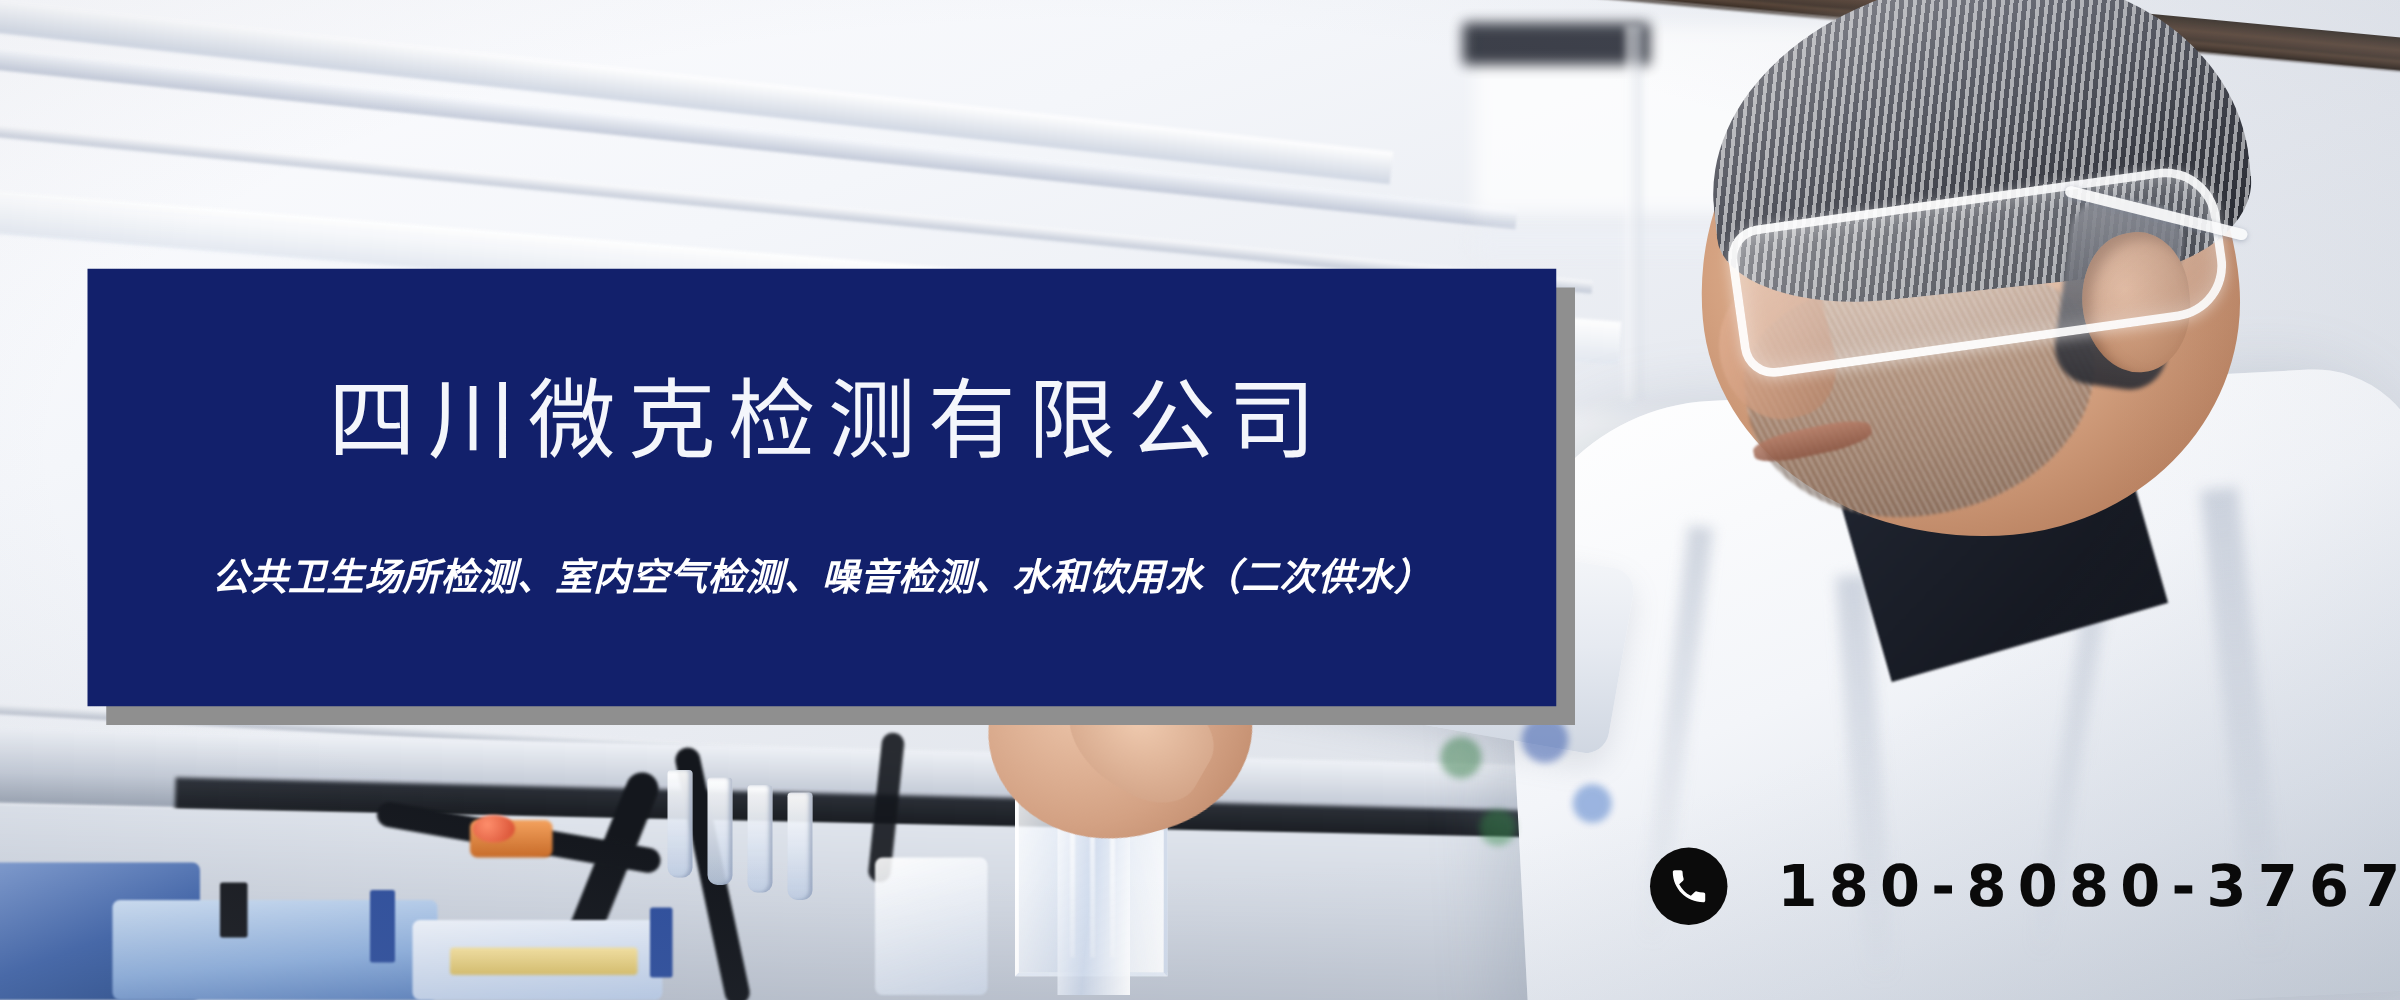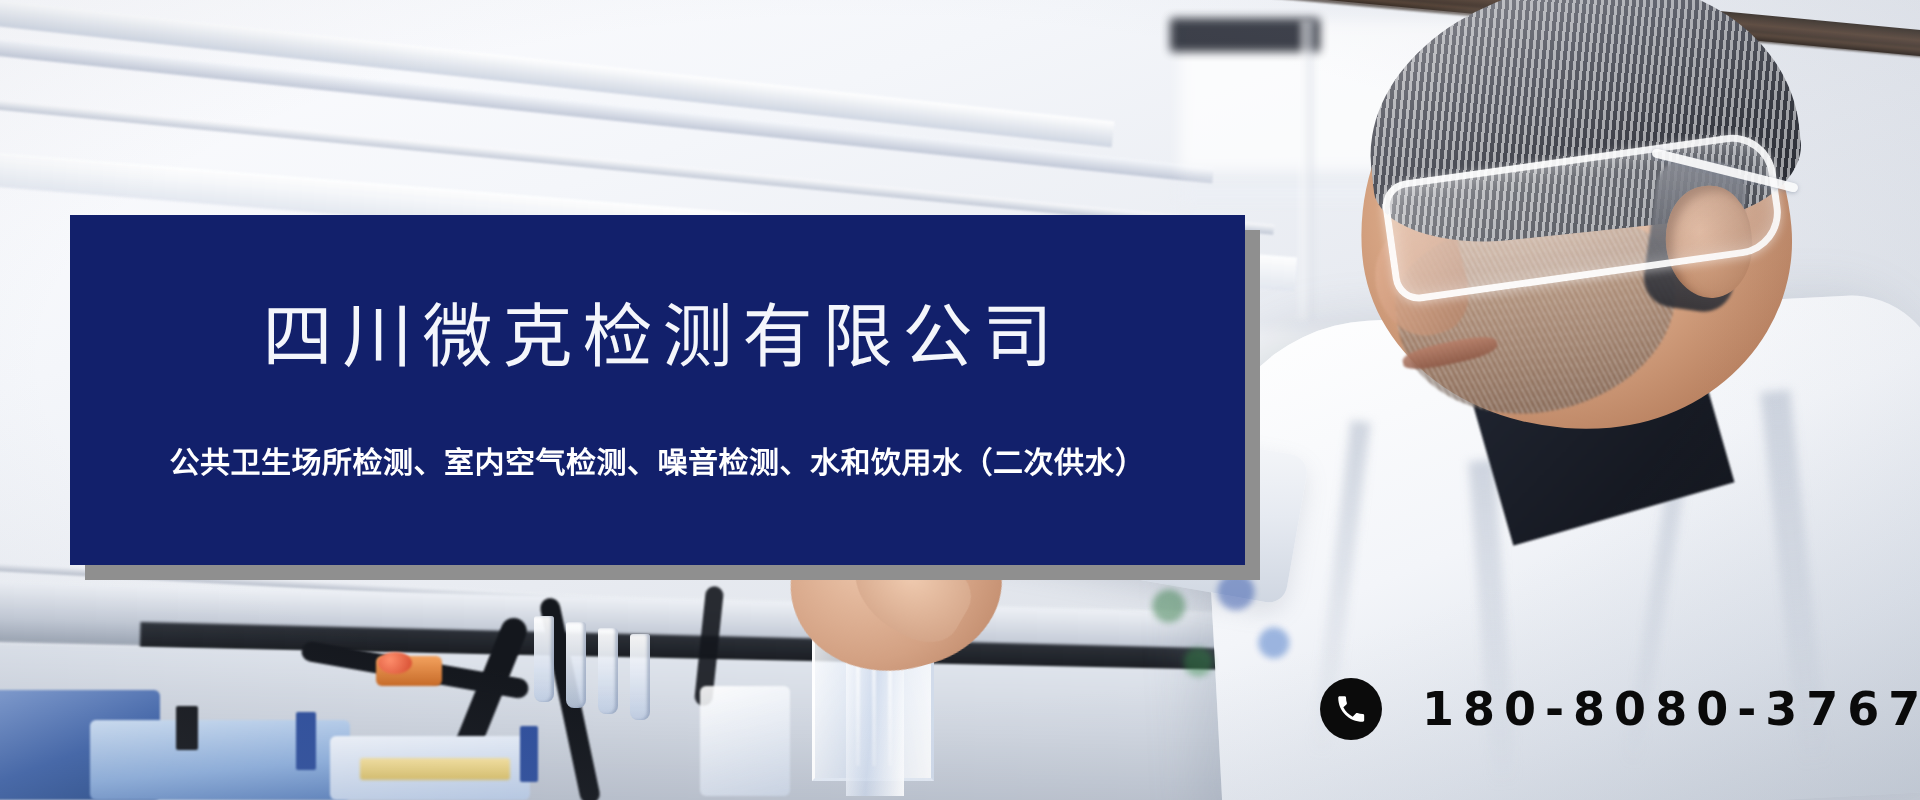--- a/index.html
+++ b/index.html
@@ -317,20 +317,21 @@
     white-space:nowrap;
   }
   .tagline{
     color:#ffffff;
     font-size:30px;
     font-weight:700;
     letter-spacing:.5px;
     line-height:1;
     margin:62px 0 0 0;
     white-space:nowrap;
+    font-style:italic;
   }
 
   
   .phone-wrap{
     position:absolute;left:1320px;top:678px;
     display:flex;align-items:center;gap:40px;
   }
   .phone-circle{
     width:62px;height:62px;border-radius:50%;
     background:#0b0b0b;

